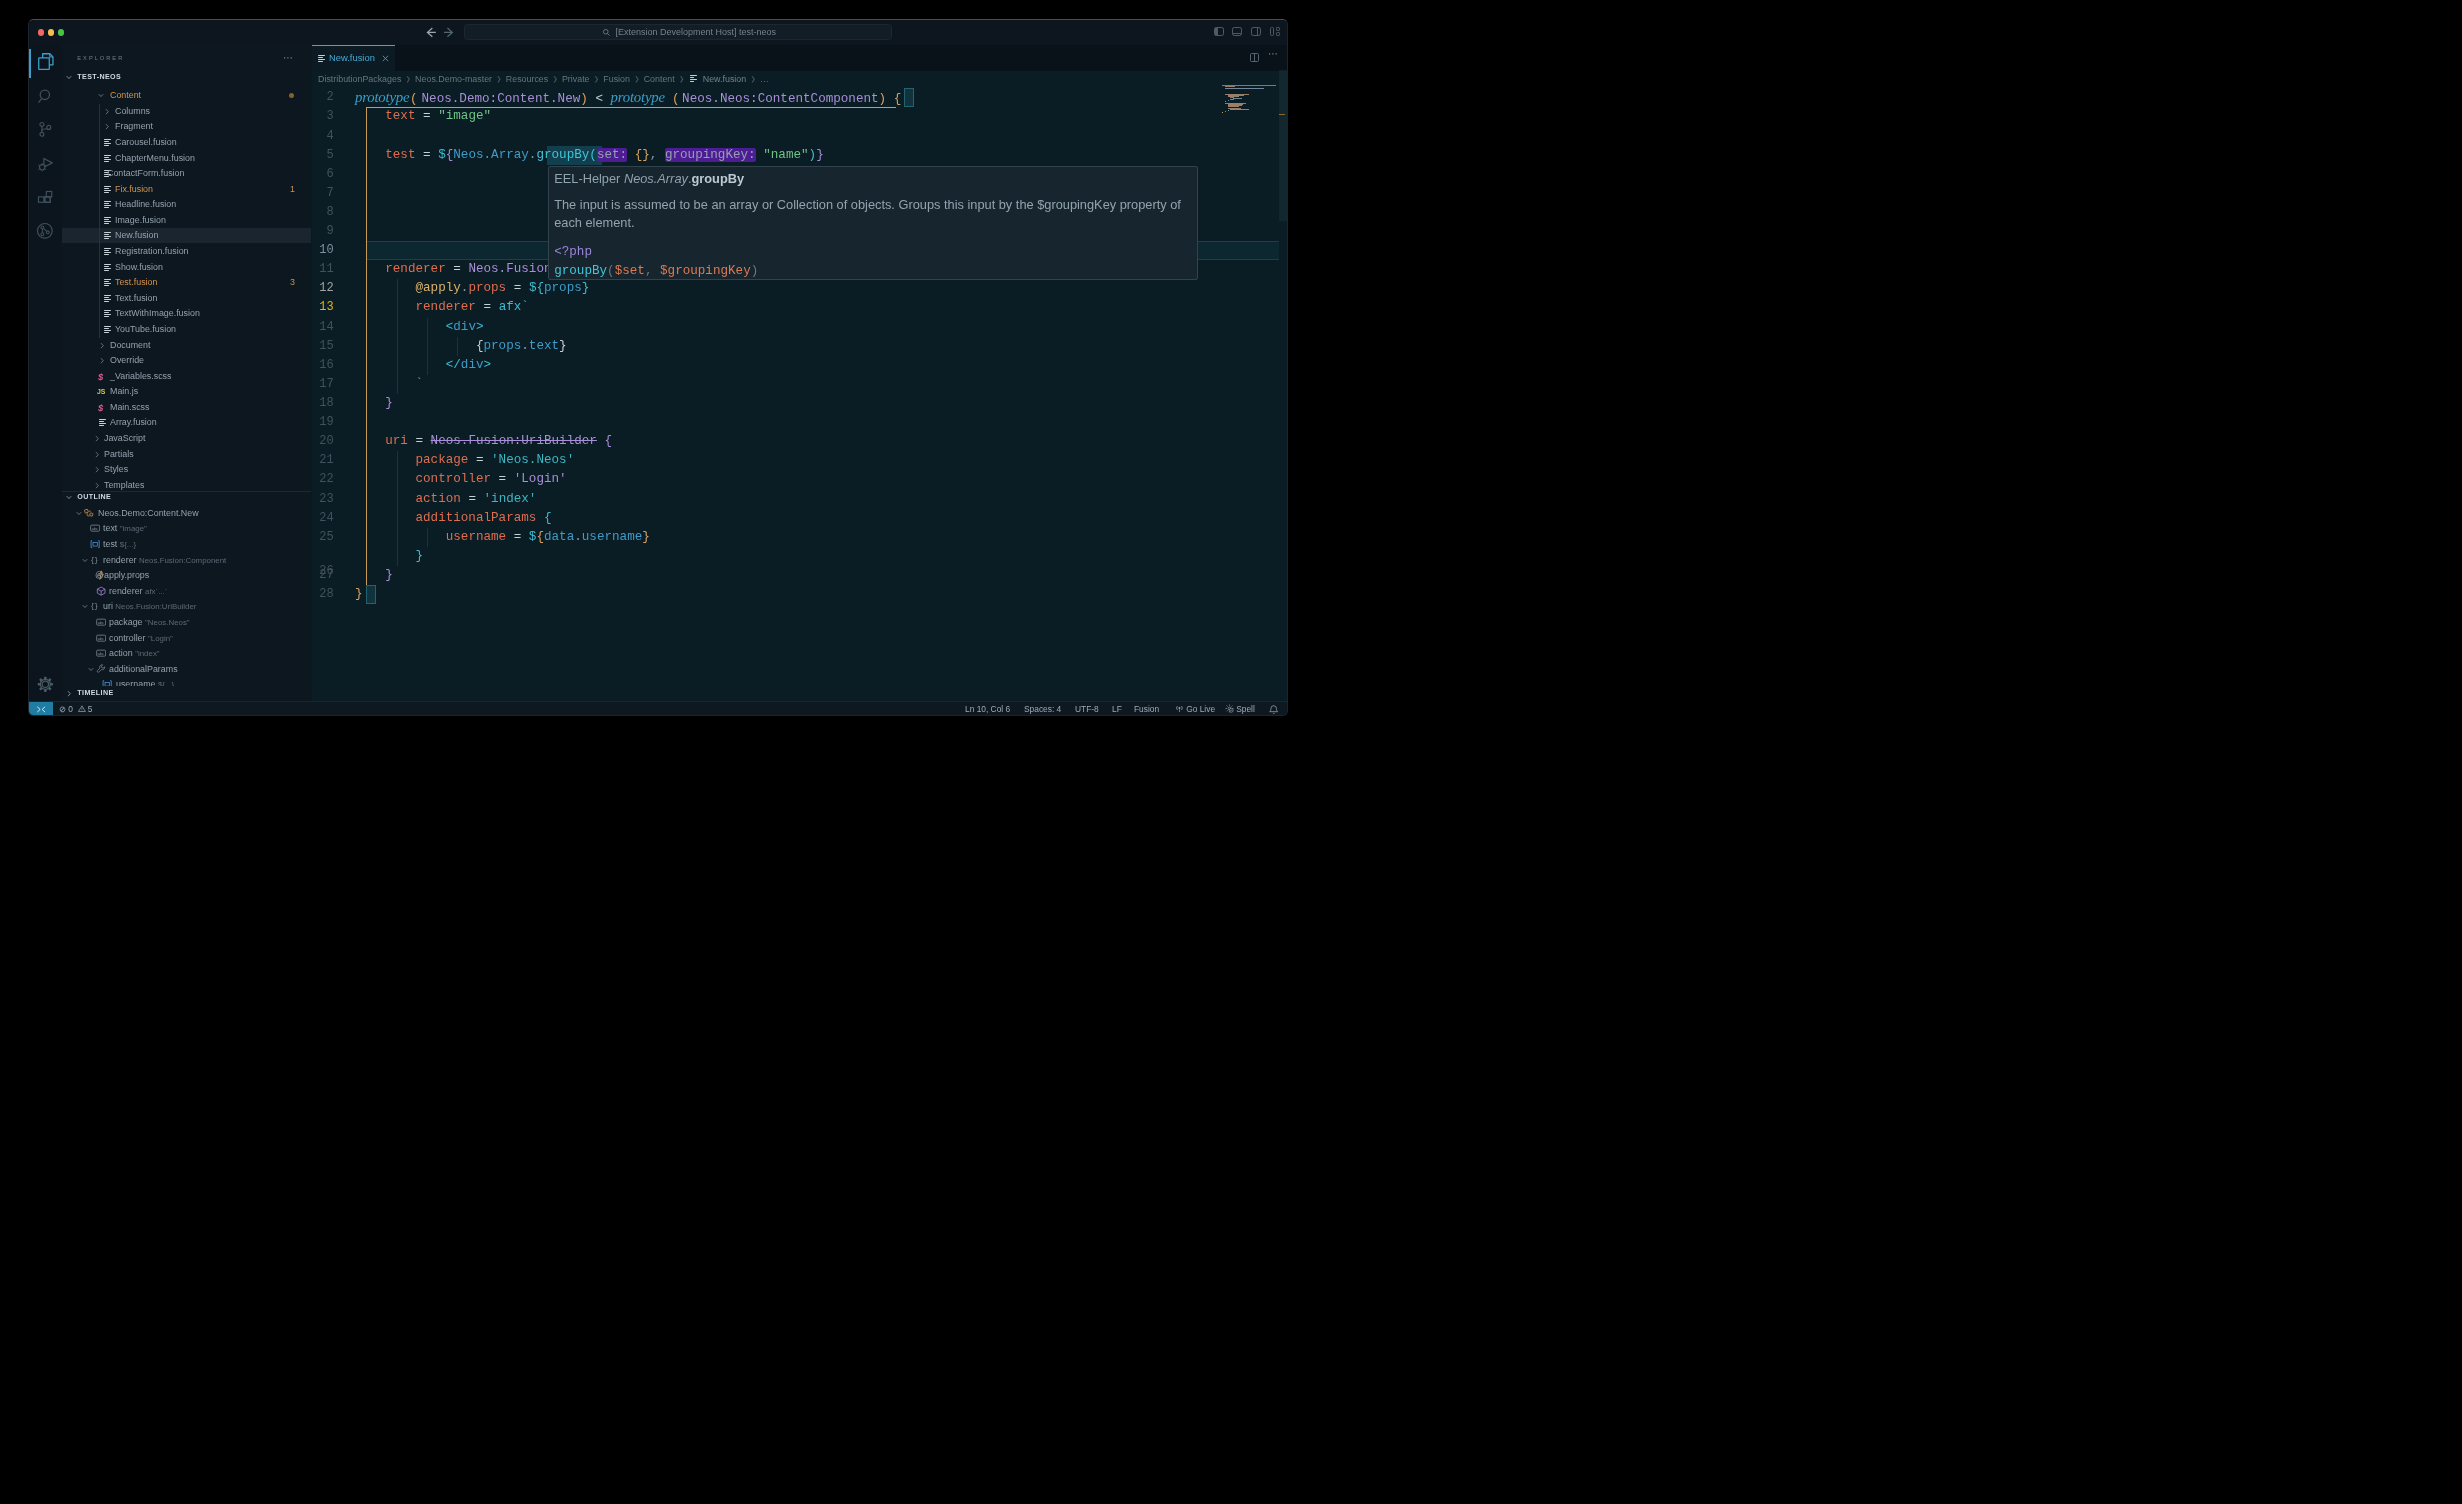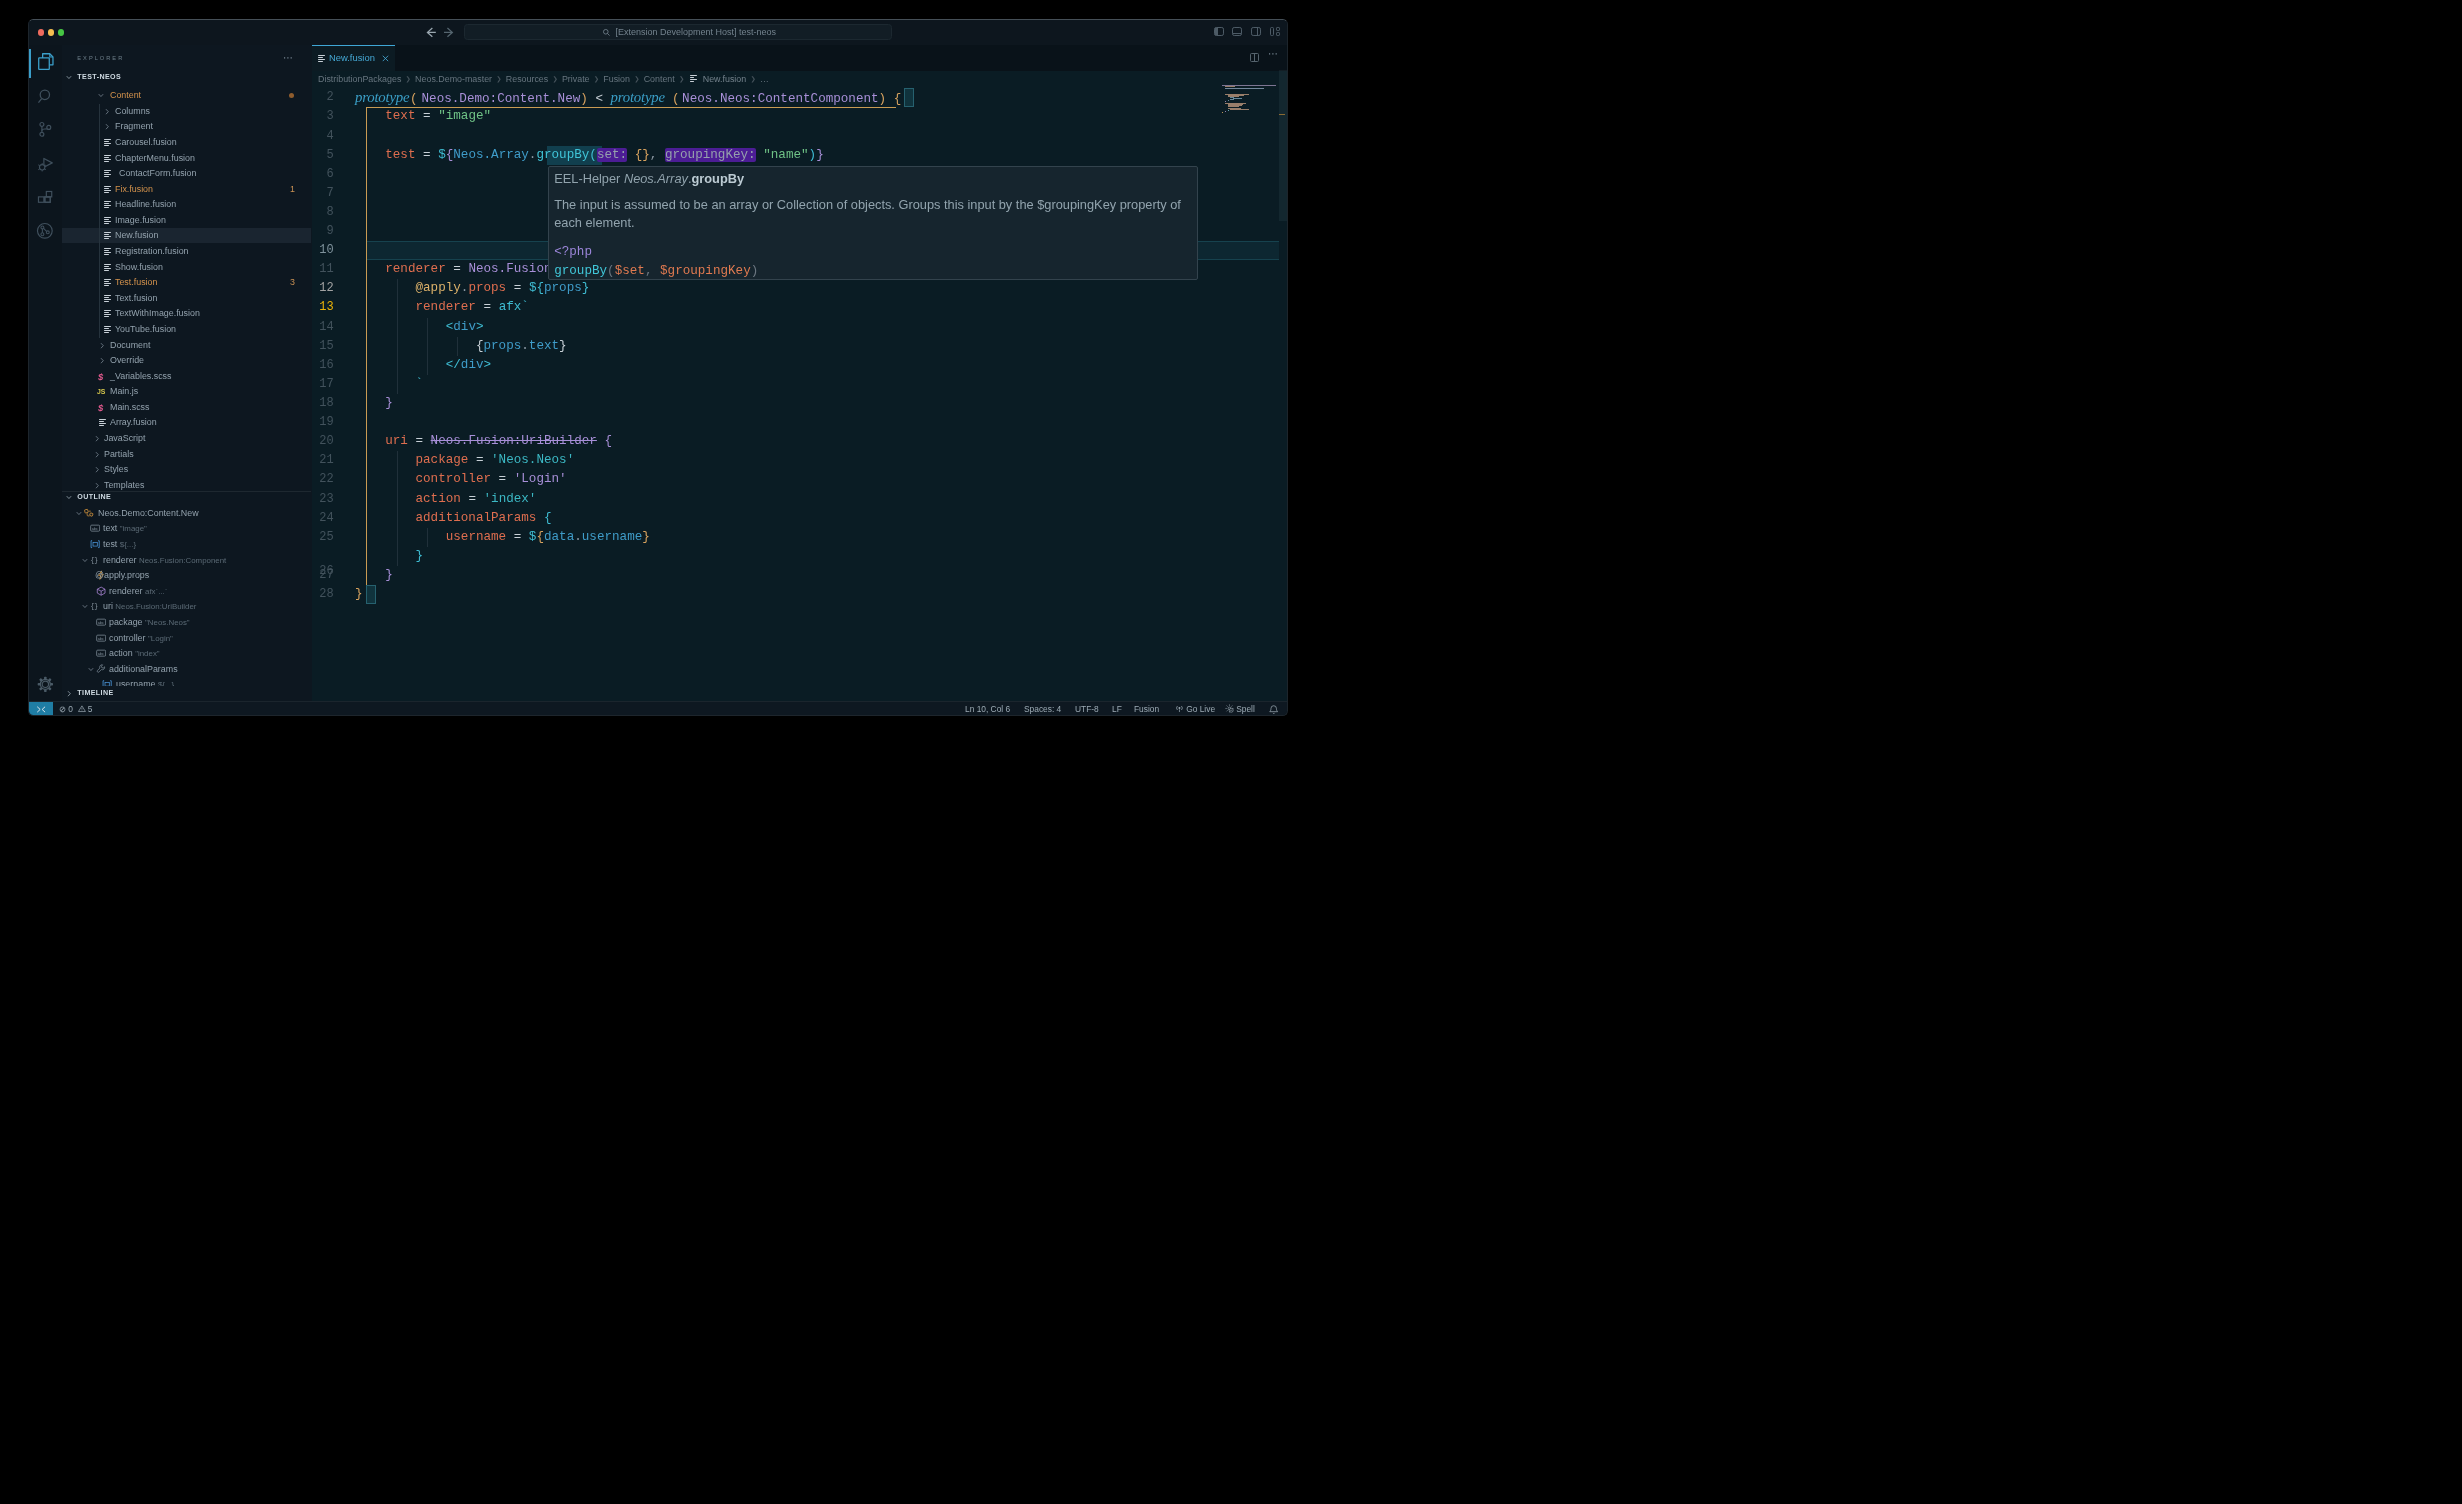--- a/index.html
+++ b/index.html
@@ -178,21 +178,21 @@
         </div>
         <span class="lbl " style="left:53px">ChapterMenu.fusion</span>
       </div>
 <div class="trow" style="top:121px">
         <div class="ficon" style="left:42px;top:3.9px">
           <div class="fbar" style="top:0.2px;width:7.1px"></div>
           <div class="fbar" style="top:2.3px;width:4.7px"></div>
           <div class="fbar" style="top:4.4px;width:7.1px"></div>
           <div class="fbar" style="top:6.5px;width:4.7px"></div>
         </div>
-        <span class="lbl " style="left:57px">ContactForm.fusion</span>
+        <span class="lbl " style="left:45px">ContactForm.fusion</span>
       </div>
 <div class="trow" style="top:137px">
         <div class="ficon" style="left:42px;top:3.9px">
           <div class="fbar" style="top:0.2px;width:7.1px"></div>
           <div class="fbar" style="top:2.3px;width:4.7px"></div>
           <div class="fbar" style="top:4.4px;width:7.1px"></div>
           <div class="fbar" style="top:6.5px;width:4.7px"></div>
         </div>
         <span class="lbl org" style="left:53px">Fix.fusion</span>
         <span class="a" style="left:228px;top:0;color:#cc9254">1</span>

